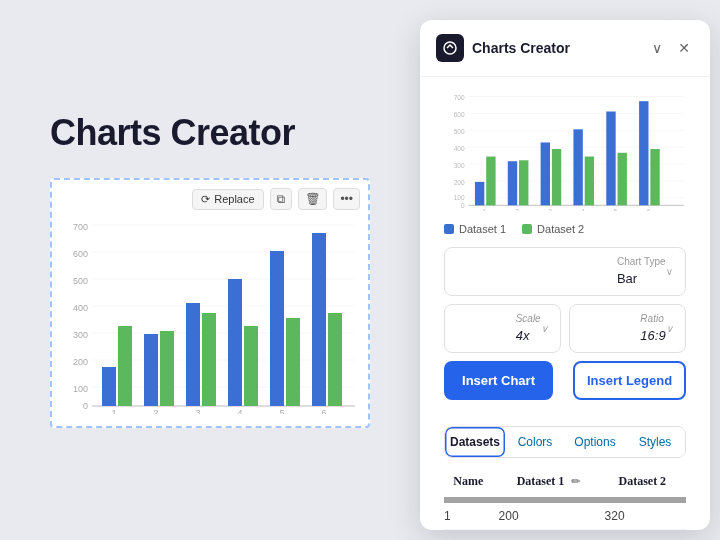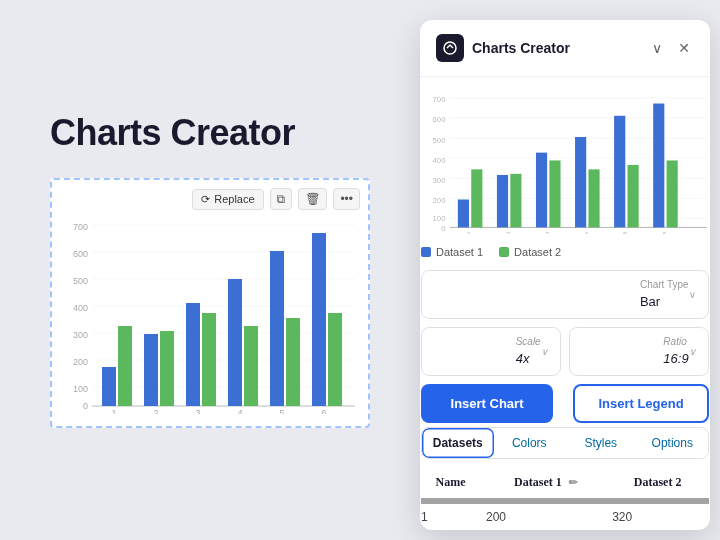--- a/index.html
+++ b/index.html
@@ -137,21 +137,21 @@
     .header-action {
       cursor: pointer;
       color: #666;
       font-size: 14px;
       padding: 2px 4px;
     }
 
     .panel-content {
       flex: 1;
       overflow-y: auto;
-      padding: 12px 1px;
+      padding: 12px 24px;
     }
 
     
     .panel-chart {
       width: 100%;
       margin-bottom: 8px;
     }
 
     .legend-row {
       display: flex;
@@ -213,21 +213,21 @@
     .form-row .form-field {
       flex: 1;
       margin-bottom: 0;
       font-style: italic;
     }
 
     
     .btn-row {
       display: flex;
       gap: 20px;
-      margin-bottom: 4px;
+      margin-bottom: 26px;
     }
 
     .btn-primary {
       flex: 1;
       background: #2563eb;
       color: white;
       border: none;
       border-radius: 8px;
       padding: 10px;
       font-size: 13px;
@@ -481,22 +481,22 @@
     </div>
 
     <div class="btn-row">
       <button class="btn-primary">Insert Chart</button>
       <button class="btn-outline">Insert Legend</button>
     </div>
 
     <div class="tabs-row">
       <button class="tab active">Datasets</button>
       <button class="tab">Colors</button>
+      <button class="tab">Options</button>
       <button class="tab">Styles</button>
-      <button class="tab">Options</button>
     </div>
 
     <table class="data-table">
       <thead>
         <tr>
           <th>Name</th>
           <th>
             <span>Dataset 1</span>
             <span class="edit-icon">✏</span>
           </th>

